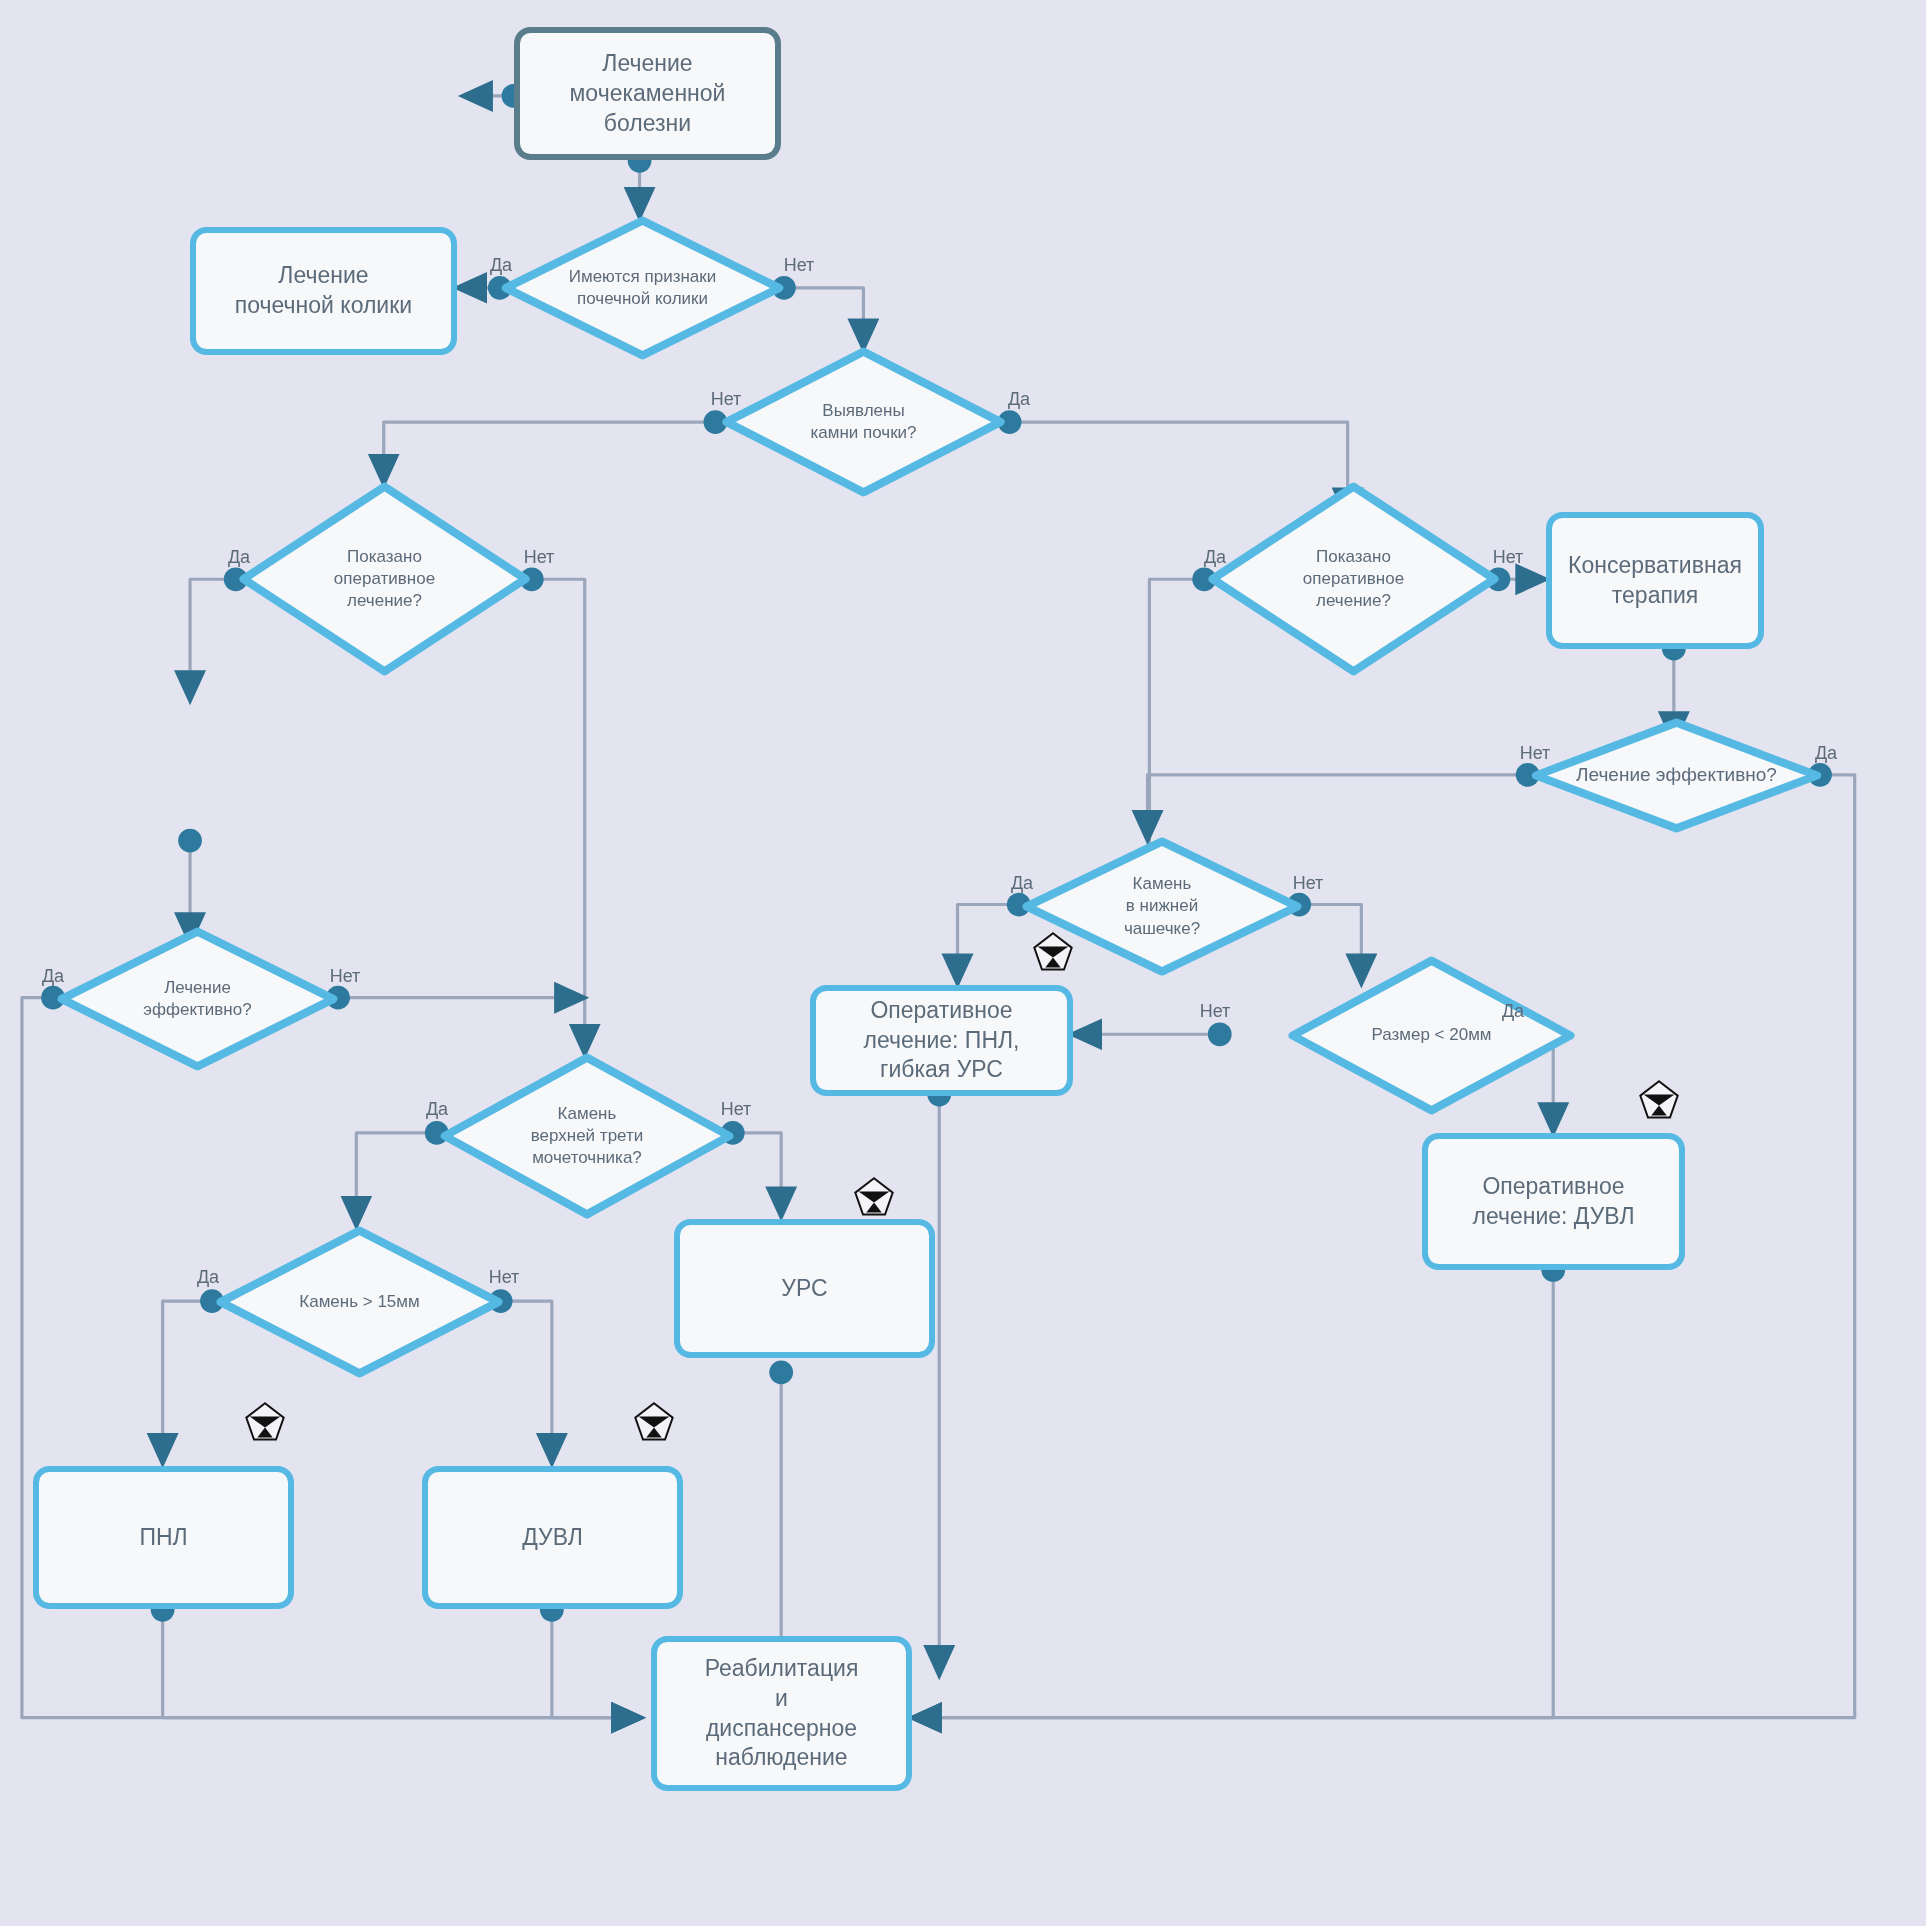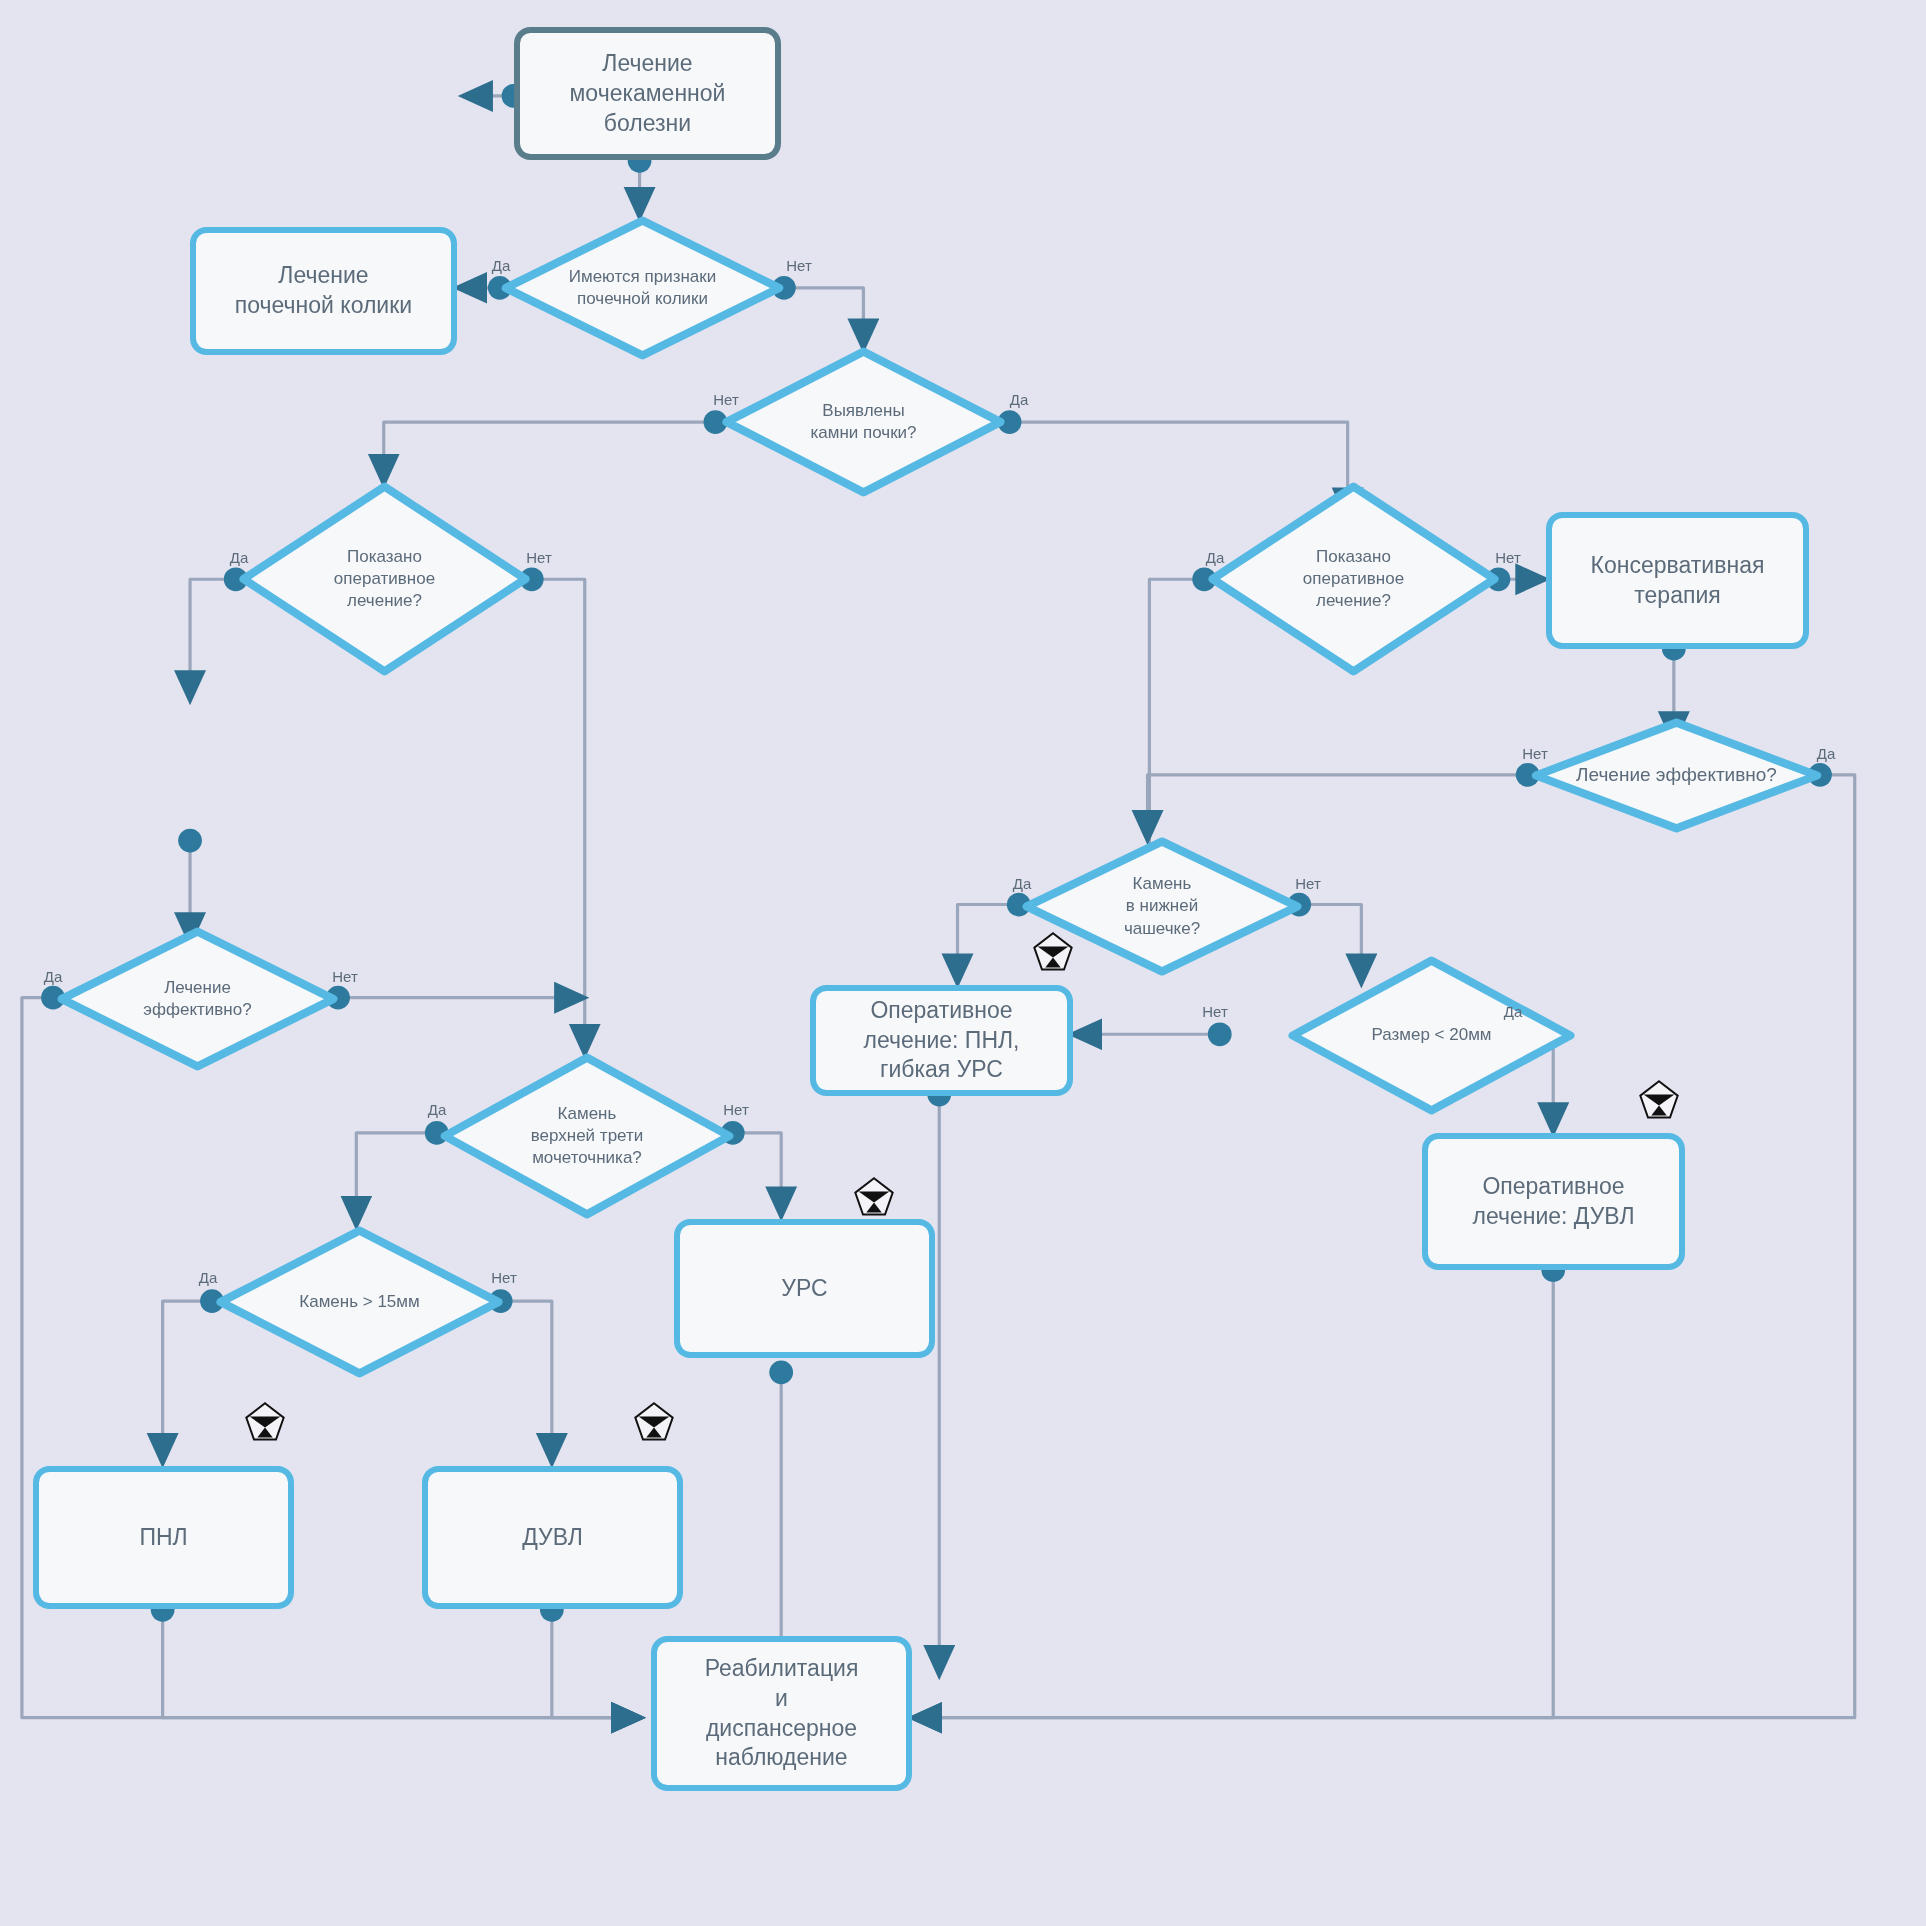--- a/index.html
+++ b/index.html
@@ -40,21 +40,21 @@
     text-align:center;
     color:#5c6b7a;
     font-size:17px;
     line-height:1.3;
     white-space:pre-line;
   }
 
   .elabel{
     position:absolute;
     color:#5c6b7a;
-    font-size:15px;
+    font-size:18px;
     z-index:4;
     white-space:nowrap;
     transform:translate(-50%,-50%);
   }
   .badge{
     position:absolute;
     width:44px;height:44px;
     z-index:5;
   }
 </style>
@@ -169,21 +169,21 @@
 мочекаменной
 болезни</span>
   </div>
 
   <div class="node" style="left:190px;top:227px;width:267px;height:128px;">
     <span class="lbl">Лечение
 почечной колики</span>
   </div>
 
 
-  <div class="node" style="left:1546px;top:512px;width:263px;height:137px;">
+  <div class="node" style="left:1546px;top:512px;width:218px;height:137px;">
     <span class="lbl">Консервативная
 терапия</span>
   </div>
 
   <div class="node" style="left:810px;top:985px;width:263px;height:111px;">
     <span class="lbl">Оперативное
 лечение: ПНЛ,
 гибкая УРС</span>
   </div>
 

